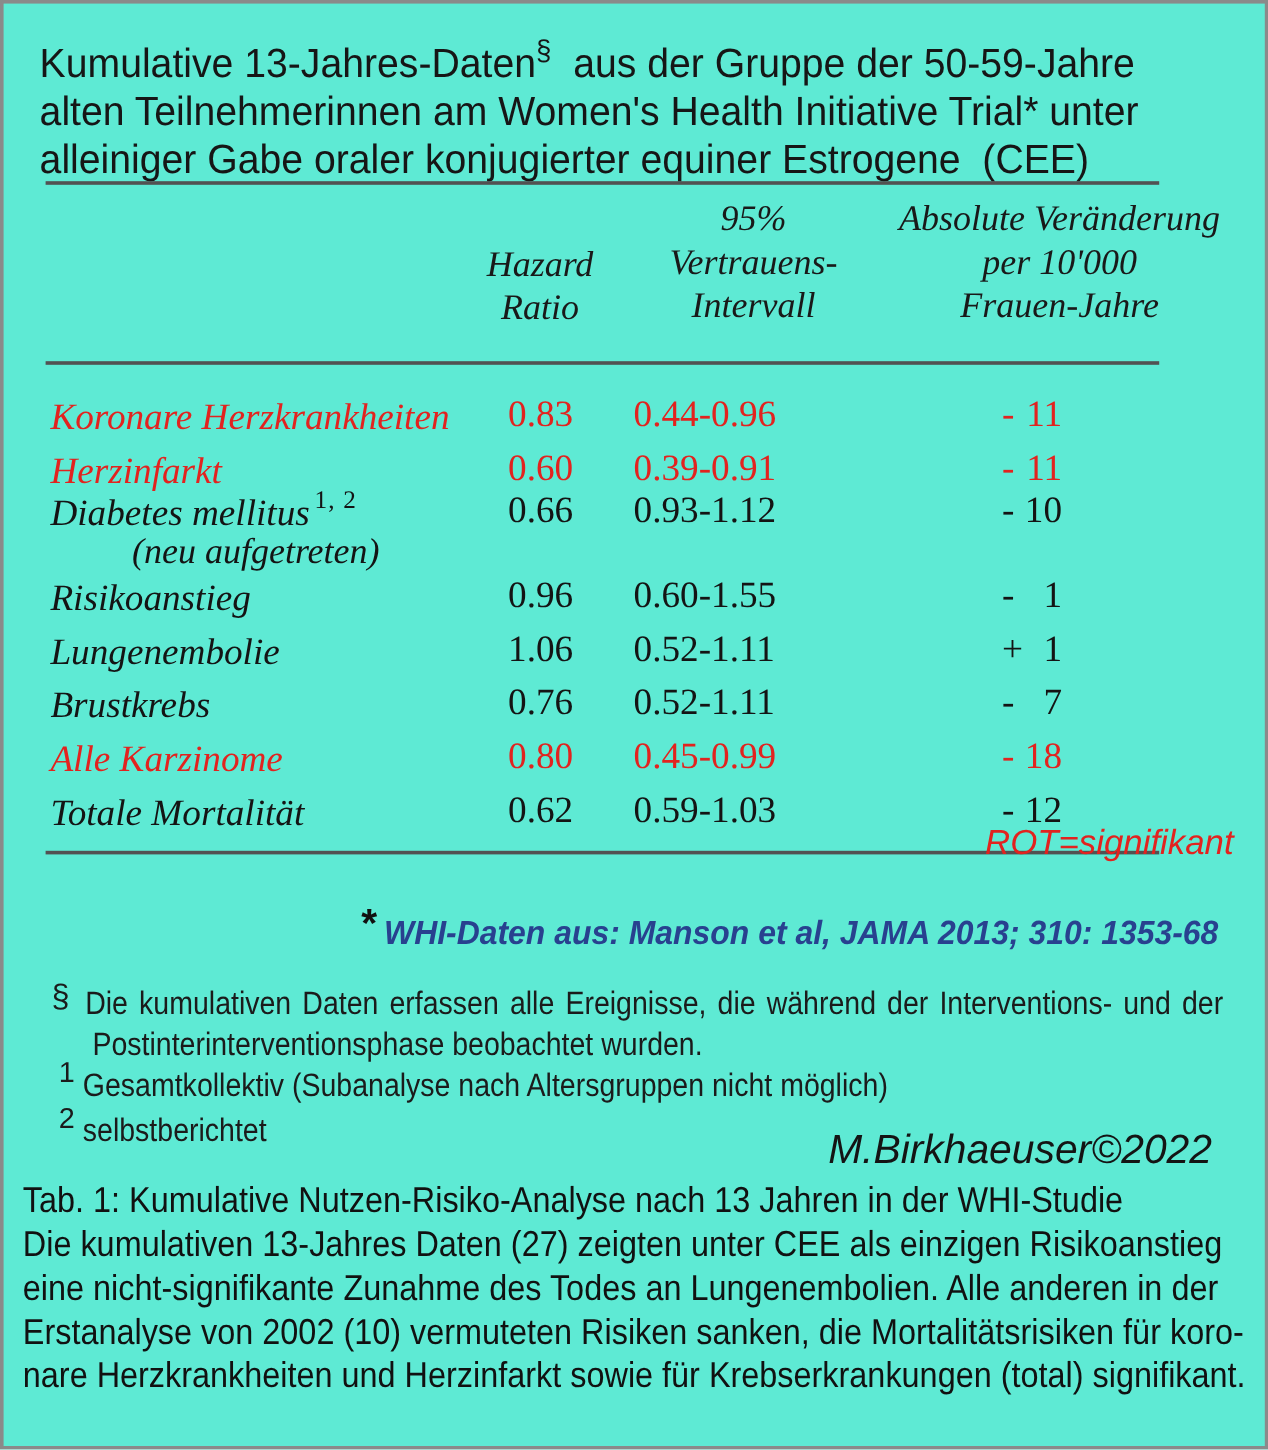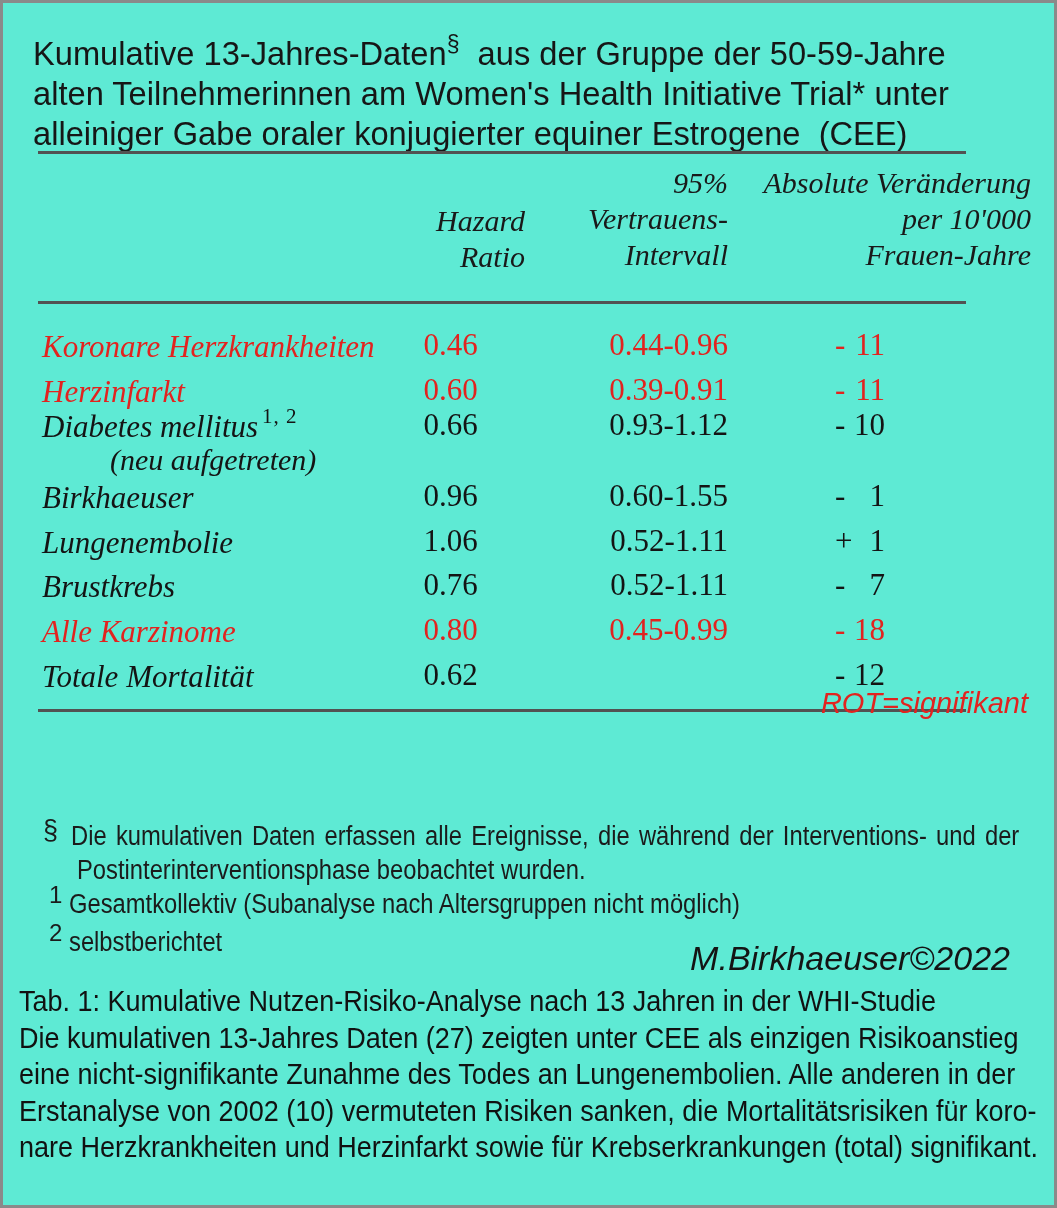--- a/index.html
+++ b/index.html
@@ -28,33 +28,33 @@
   .sx95{transform:scaleX(.95);transform-origin:0 0;}
   .sx90{transform:scaleX(.90);transform-origin:0 0;}
   .sx88{transform:scaleX(.88);transform-origin:0 0;}
   
   .rule{position:absolute;left:35px;width:928px;height:3px;background:var(--rule);}
   #rule-title{top:148px;}
   #rule-header{top:298px;}
   #rule-bottom{top:706px;}
   
   .hdr{position:absolute;font-family:"Liberation Serif",serif;font-style:italic;
-       font-size:30px;line-height:36px;text-align:right;color:#191919;}
+       font-size:30px;line-height:36px;text-align:center;color:#191919;}
   #hdr-hazard{left:372px;top:200px;width:150px;}
   #hdr-ci{left:525px;top:162px;width:200px;}
   #hdr-abs{left:732px;top:162px;width:296px;}
   
   .row{position:absolute;left:35px;width:990px;height:42px;
        font-family:"Liberation Serif",serif;font-size:31px;color:#141414;}
   .row.sig{color:var(--red);}
   .lbl{position:absolute;left:4px;top:0;font-style:italic;white-space:nowrap;}
   .lbl sup{font-style:normal;font-size:21px;position:relative;top:-3px;margin-left:4px;letter-spacing:1px;}
   .sub{position:absolute;left:72px;top:36px;font-style:italic;font-size:30px;white-space:nowrap;}
   .hr-val{position:absolute;left:340px;top:0;width:145px;text-align:center;}
-  .ci-val{position:absolute;left:490px;top:0;width:200px;text-align:right;}
+  .ci-val{position:absolute;left:490px;top:0;width:200px;text-align:left;}
   .abs-val{position:absolute;left:797px;top:0;width:50px;display:flex;justify-content:space-between;}
   
   #legend{position:absolute;right:26px;top:684px;font-family:Liberation Sans, sans-serif;
           font-style:italic;font-size:29px;color:var(--red);}
   #source{position:absolute;left:298px;top:754px;font-size:28px;white-space:nowrap;}
   #source .mark{font-size:34px;font-weight:bold;color:#111;position:relative;top:-6px;margin-right:6px;}
   #source .src-text{font-style:italic;font-weight:bold;color:var(--blue);display:inline-block;}
   
   .fn-mark{position:absolute;font-size:24px;color:#1b1b1b;}
   .fn-text{position:absolute;font-size:27px;color:#1b1b1b;white-space:nowrap;}
@@ -96,21 +96,21 @@
   </div>
   <div class="hdr" id="hdr-abs">
     <div>Absolute Veränderung</div>
     <div>per 10'000</div>
     <div>Frauen-Jahre</div>
   </div>
 
   <div class="row sig" style="top:324px">
     <span class="lbl"><span>Koronare Herzkrankheiten</span><sup></sup></span>
     <span class="sub"></span>
-    <span class="hr-val">0.46</span>
+    <span class="hr-val">0.83</span>
     <span class="ci-val">0.44-0.96</span>
     <span class="abs-val">
         <span>-</span>
         <span>11</span>
       </span>
   </div>
   <div class="row sig" style="top:369px">
     <span class="lbl"><span>Herzinfarkt</span><sup></sup></span>
     <span class="sub"></span>
     <span class="hr-val">0.60</span>
@@ -124,21 +124,21 @@
     <span class="lbl"><span>Diabetes mellitus</span><sup>1, 2</sup></span>
     <span class="sub">(neu aufgetreten)</span>
     <span class="hr-val">0.66</span>
     <span class="ci-val">0.93-1.12</span>
     <span class="abs-val">
         <span>-</span>
         <span>10</span>
       </span>
   </div>
   <div class="row" style="top:475px">
-    <span class="lbl"><span>Birkhaeuser</span><sup></sup></span>
+    <span class="lbl"><span>Risikoanstieg</span><sup></sup></span>
     <span class="sub"></span>
     <span class="hr-val">0.96</span>
     <span class="ci-val">0.60-1.55</span>
     <span class="abs-val">
         <span>-</span>
         <span>1</span>
       </span>
   </div>
   <div class="row" style="top:520px">
     <span class="lbl"><span>Lungenembolie</span><sup></sup></span>
@@ -167,27 +167,31 @@
     <span class="ci-val">0.45-0.99</span>
     <span class="abs-val">
         <span>-</span>
         <span>18</span>
       </span>
   </div>
   <div class="row" style="top:654px">
     <span class="lbl"><span>Totale Mortalität</span><sup></sup></span>
     <span class="sub"></span>
     <span class="hr-val">0.62</span>
+    <span class="ci-val">0.59-1.03</span>
     <span class="abs-val">
         <span>-</span>
         <span>12</span>
       </span>
   </div>
 
   <div id="legend">ROT=signifikant</div>
+  <div id="source">
+    <span class="mark">*</span><span class="src-text sx95">WHI-Daten aus: Manson et al, JAMA 2013; 310: 1353-68</span>
+  </div>
 
   <span class="fn-mark" id="fn-sec-mark">§</span>
   <div class="fn-text sx88" id="fn-sec-1">Die kumulativen Daten erfassen alle Ereignisse, die während der Interventions- und der</div>
   <div class="fn-text sx88" id="fn-sec-2">Postinterinterventionsphase beobachtet wurden.</div>
   <span class="fn-mark" id="fn1-mark">1</span>
   <div class="fn-text sx88" id="fn1-text">Gesamtkollektiv (Subanalyse nach Altersgruppen nicht möglich)</div>
   <span class="fn-mark" id="fn2-mark">2</span>
   <div class="fn-text sx88" id="fn2-text">selbstberichtet</div>
   <div id="credit">M.Birkhaeuser©2022</div>
 

